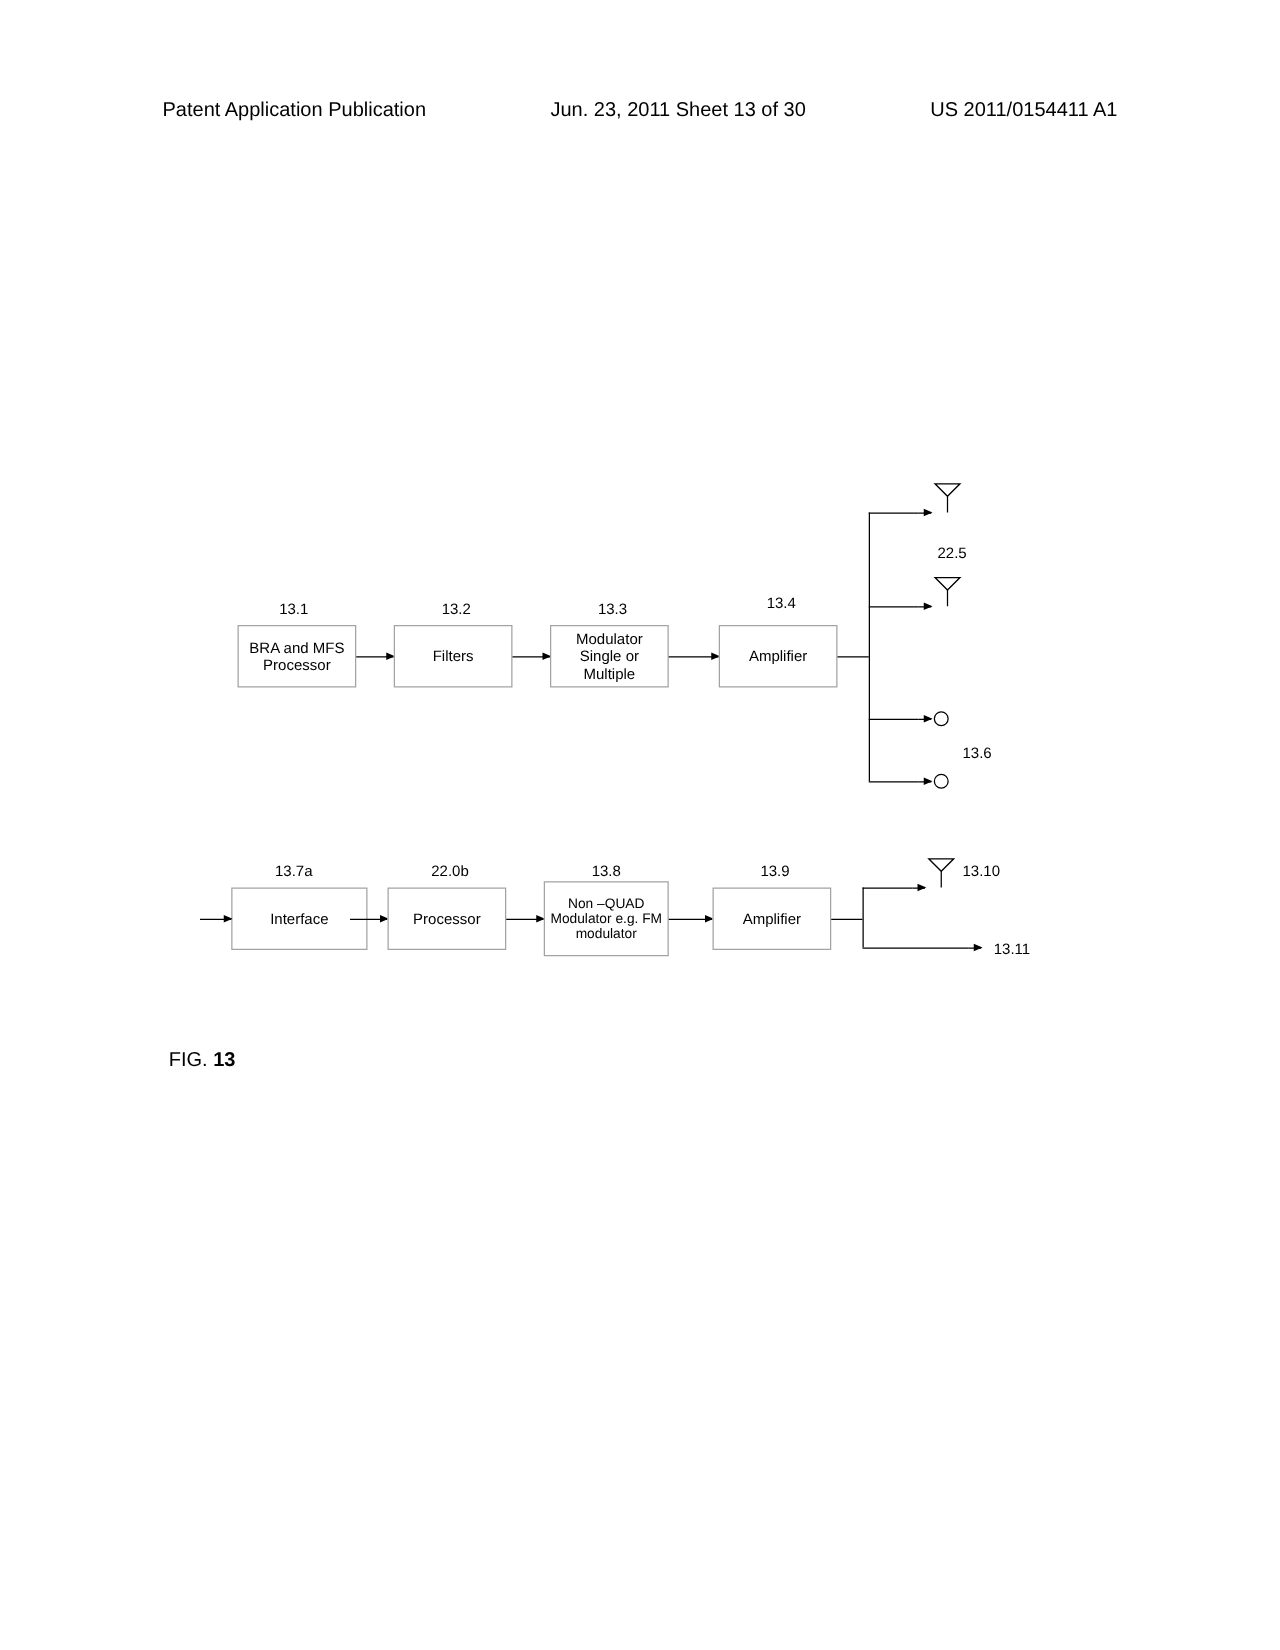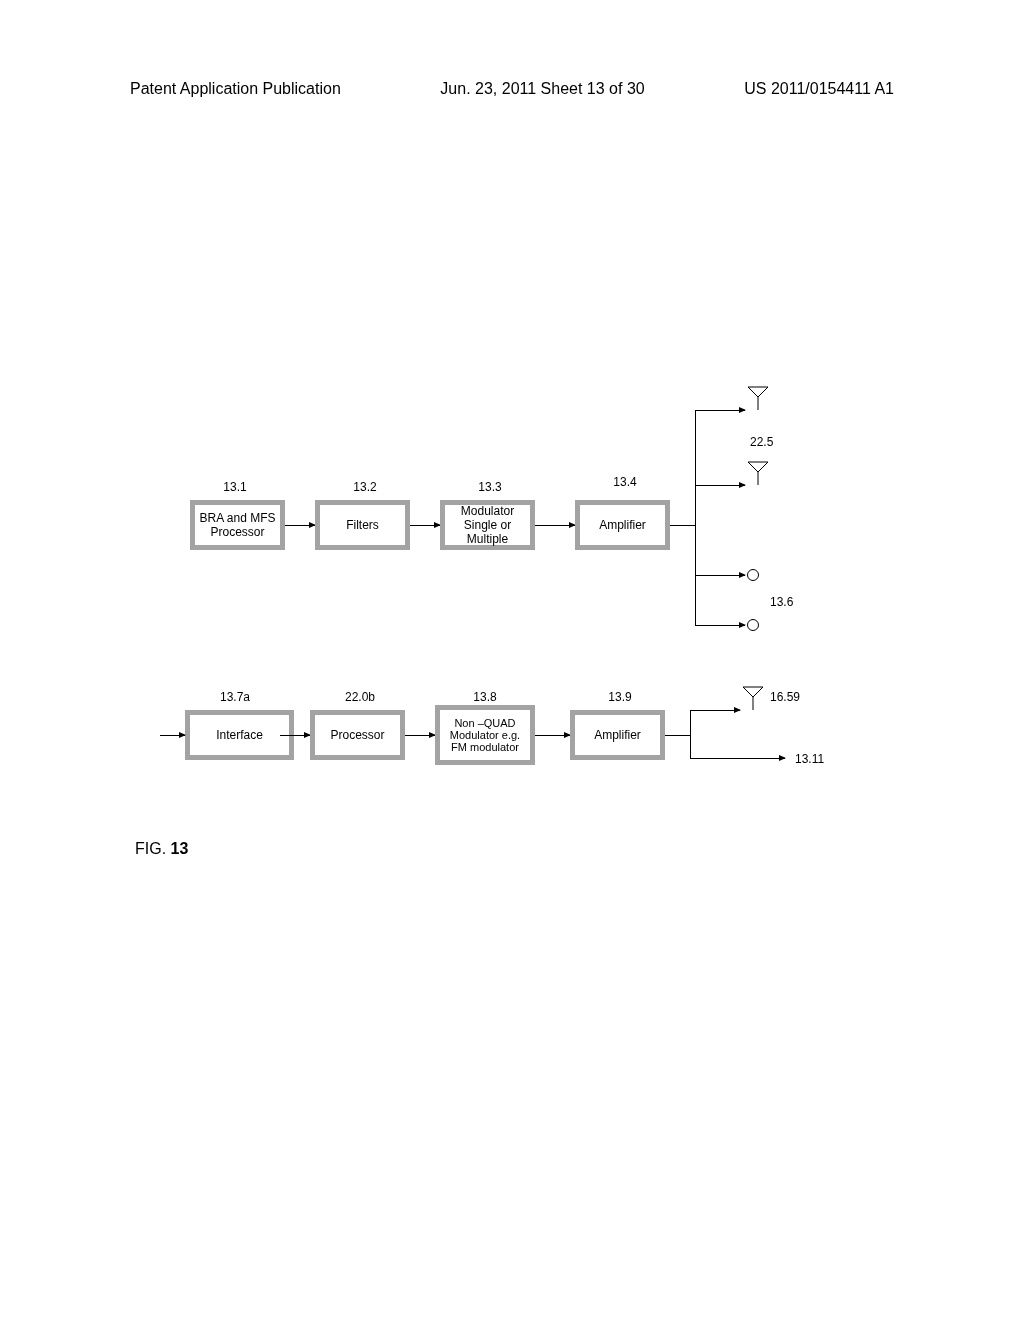--- a/index.html
+++ b/index.html
@@ -22,21 +22,21 @@
       font-weight: normal;
     }
     .diagram-container {
       position: absolute;
       top: 390px;
       left: 130px;
       right: 130px;
     }
     .block {
       position: absolute;
-      border: 5px solid #a3a3a3;
+      border: 1px solid #a3a3a3;
       background: white;
       display: flex;
       align-items: center;
       justify-content: center;
       text-align: center;
       font-size: 12px;
       padding: 4px;
     }
     .label {
       position: absolute;
@@ -172,21 +172,21 @@
   <div class="line-v" style="left:560px; top:320px; width:1px; height:48px;"></div>
 
   <div class="line-h" style="left:560px; top:320px; width:40px;"></div>
   <div class="arrow-h" style="left:600px; top:320px; width:10px;"></div>
   <div class="antenna" style="left:610px; top:295px;">
     <svg width="26" height="26">
         <line x1="13" y1="25" x2="13" y2="12" stroke="black" stroke-width="1"></line>
         <polygon points="3,2 23,2 13,12" fill="none" stroke="black" stroke-width="1"></polygon>
       </svg>
   </div>
-  <div class="label" style="left:640px; top:300px;">16.59</div>
+  <div class="label" style="left:640px; top:300px;">13.10</div>
 
   <div class="line-h" style="left:560px; top:368px; width:85px;"></div>
   <div class="arrow-h" style="left:645px; top:368px; width:10px;"></div>
   <div class="label" style="left:665px; top:362px;">13.11</div>
 
   <div class="fig-label" style="left:5px; top:450px;">
     <span style="font-weight:normal;">FIG. <b>13</b></span>
   </div>
 
 </div>

